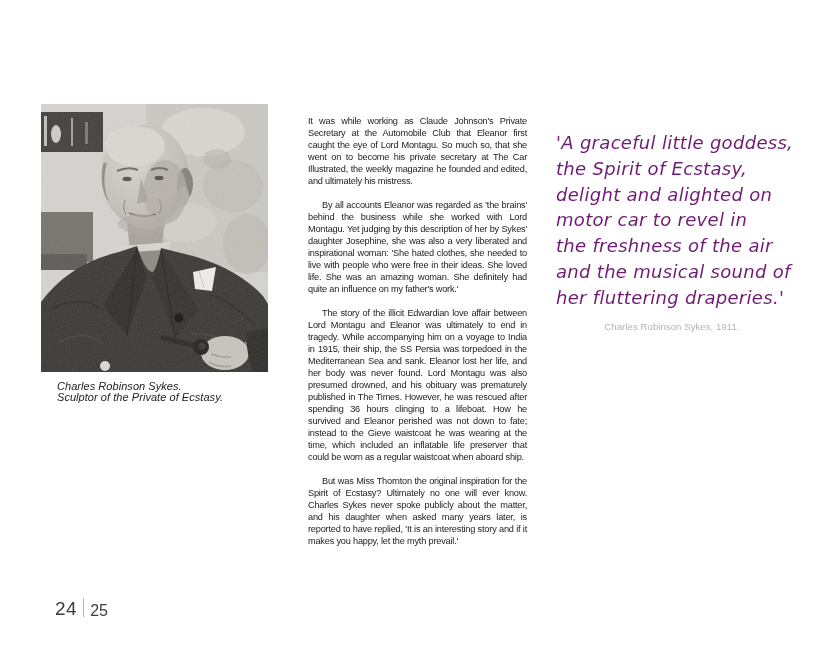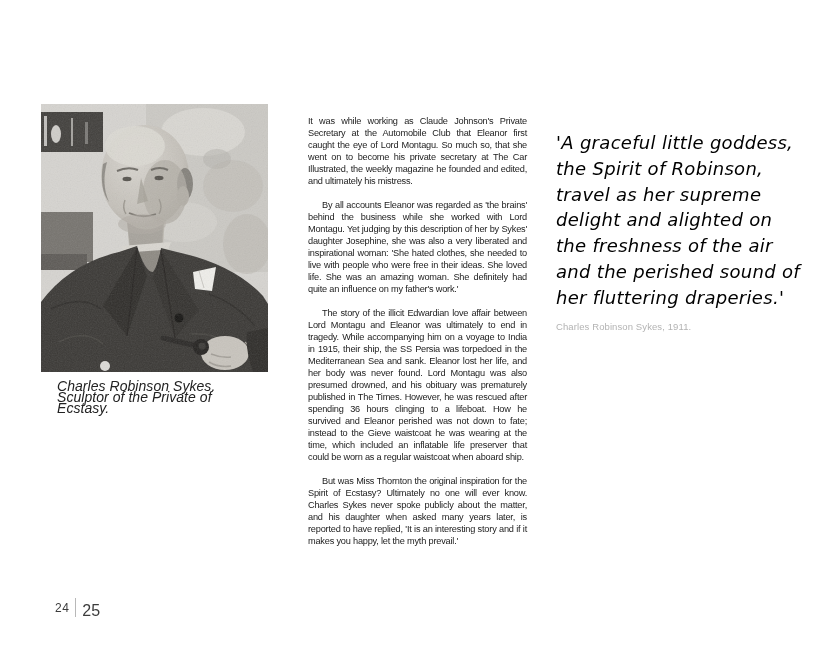--- a/index.html
+++ b/index.html
@@ -24,21 +24,21 @@
     overflow: hidden;
   }
   .photo svg { display: block; }
 
   .caption {
     position: absolute;
     left: 57px;
     top: 381px;
     width: 200px;
     font-style: italic;
-    font-size: 14px;
+    font-size: 11px;
     line-height: 11px;
     color: #222222;
     letter-spacing: 0.05px;
   }
 
   
   .body-col {
     position: absolute;
     left: 296px;
     top: 103px;
@@ -58,41 +58,41 @@
     left: 556px;
     top: 130px;
     width: 232px;
   }
   .quote-line {
     font-family: "DejaVu Sans", sans-serif;
     font-style: italic;
     font-size: 18px;
     line-height: 25.8px;
     letter-spacing: 0.3px;
-    color: #000000;
+    color: #701a75;
     white-space: nowrap;
   }
   .attribution {
     margin-top: 10px;
     font-size: 9.5px;
     color: #b3b3b3;
-    text-align: left;
+    text-align: center;
     letter-spacing: 0.1px;
   }
 
   
   .folio {
     position: absolute;
     left: 55px;
     top: 598px;
     display: flex;
     align-items: flex-end;
     color: #3c3c3c;
   }
-  .folio .num-left  { font-size: 12px; line-height: 17px; letter-spacing: 0.5px; }
+  .folio .num-left  { font-size: 19px; line-height: 17px; letter-spacing: 0.5px; }
   .folio .divider   { width: 1px; height: 19px; background: #b8b8b8; margin: 0 6px; }
   .folio .num-right { font-size: 16px; line-height: 13px; }
 </style>
 </head>
 <body>
 
 <div class="page">
 
   <div class="photo">
     <svg width="227" height="268" viewBox="0 0 227 268" xmlns="http://www.w3.org/2000/svg">
@@ -199,25 +199,25 @@
 
   <div class="body-col">
     <p>It was while working as Claude Johnson's Private Secretary at the Automobile Club that Eleanor first caught the eye of Lord Montagu. So much so, that she went on to become his private secretary at The Car Illustrated, the weekly magazine he founded and edited, and ultimately his mistress.</p>
     <p class="indent">By all accounts Eleanor was regarded as 'the brains' behind the business while she worked with Lord Montagu. Yet judging by this description of her by Sykes' daughter Josephine, she was also a very liberated and inspirational woman: 'She hated clothes, she needed to live with people who were free in their ideas. She loved life. She was an amazing woman. She definitely had quite an influence on my father's work.'</p>
     <p class="indent">The story of the illicit Edwardian love affair between Lord Montagu and Eleanor was ultimately to end in tragedy. While accompanying him on a voyage to India in 1915, their ship, the SS Persia was torpedoed in the Mediterranean Sea and sank. Eleanor lost her life, and her body was never found. Lord Montagu was also presumed drowned, and his obituary was prematurely published in The Times. However, he was rescued after spending 36 hours clinging to a lifeboat. How he survived and Eleanor perished was not down to fate; instead to the Gieve waistcoat he was wearing at the time, which included an inflatable life preserver that could be worn as a regular waistcoat when aboard ship.</p>
     <p class="indent">But was Miss Thornton the original inspiration for the Spirit of Ecstasy? Ultimately no one will ever know. Charles Sykes never spoke publicly about the matter, and his daughter when asked many years later, is reported to have replied, 'It is an interesting story and if it makes you happy, let the myth prevail.'</p>
   </div>
 
   <div class="quote-col">
     <div class="quote-line">'A graceful little goddess,</div>
-    <div class="quote-line">the Spirit of Robinson,</div>
-    <div class="quote-line">travel as her supreme</div>
+    <div class="quote-line">the Spirit of Ecstasy,</div>
     <div class="quote-line">delight and alighted on</div>
+    <div class="quote-line">motor car to revel in</div>
     <div class="quote-line">the freshness of the air</div>
-    <div class="quote-line">and the perished sound of</div>
+    <div class="quote-line">and the musical sound of</div>
     <div class="quote-line">her fluttering draperies.'</div>
     <div class="attribution">Charles Robinson Sykes, 1911.</div>
   </div>
 
   <div class="folio">
     <span class="num-left">24</span>
     <span class="divider"></span>
     <span class="num-right">25</span>
   </div>
 

